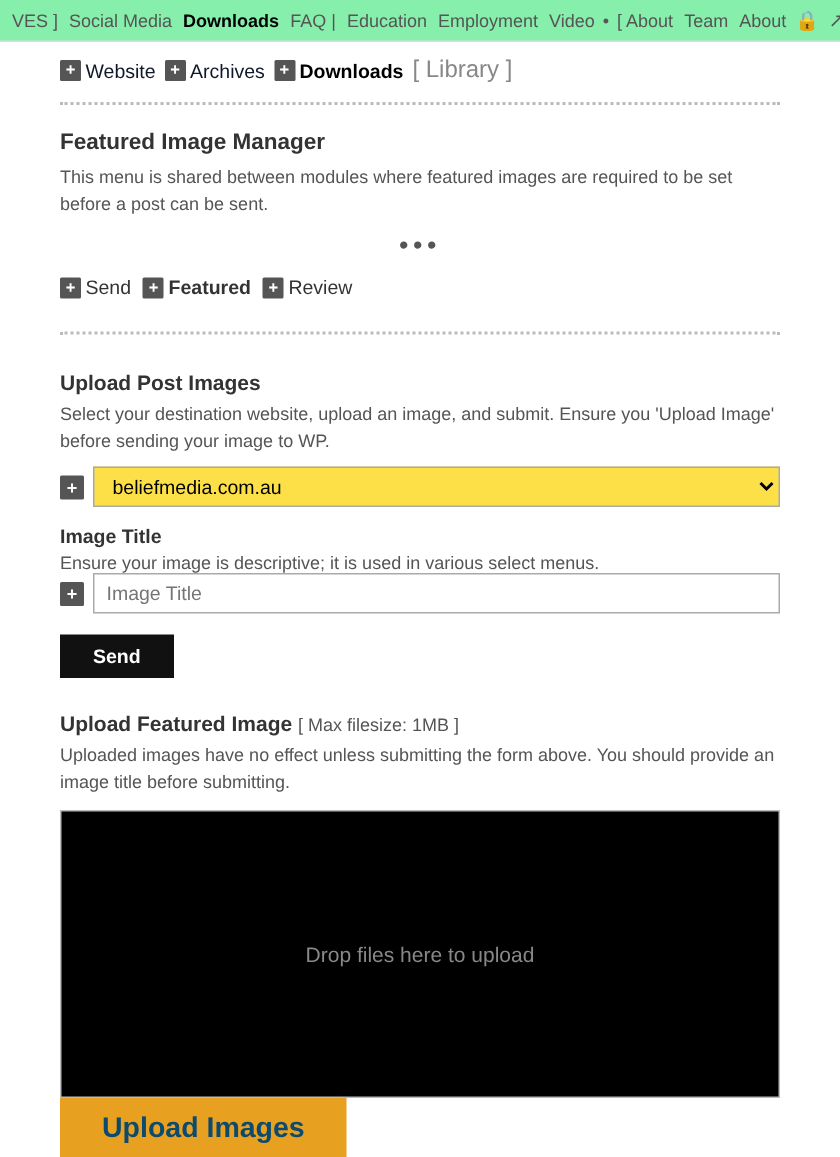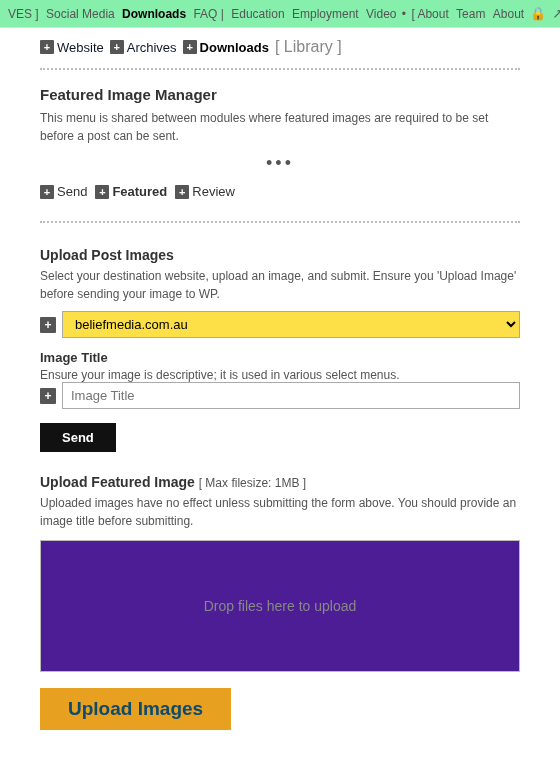--- a/index.html
+++ b/index.html
@@ -267,26 +267,26 @@
     .featured-desc {
       font-size: 12px;
       color: #555;
       line-height: 1.5;
       margin-bottom: 10px;
     }
 
     
     .drop-zone {
       border: 1px solid #bbb;
-      background: #4c1d95;
+      background: #000000;
       display: flex;
       align-items: center;
       justify-content: center;
-      height: 132px;
-      margin-bottom: 16px;
+      height: 192px;
+      margin-bottom: 0;
       cursor: pointer;
     }
     .drop-zone-text {
       font-size: 14px;
       color: #888;
     }
 
     
     .upload-btn {
       display: inline-block;

